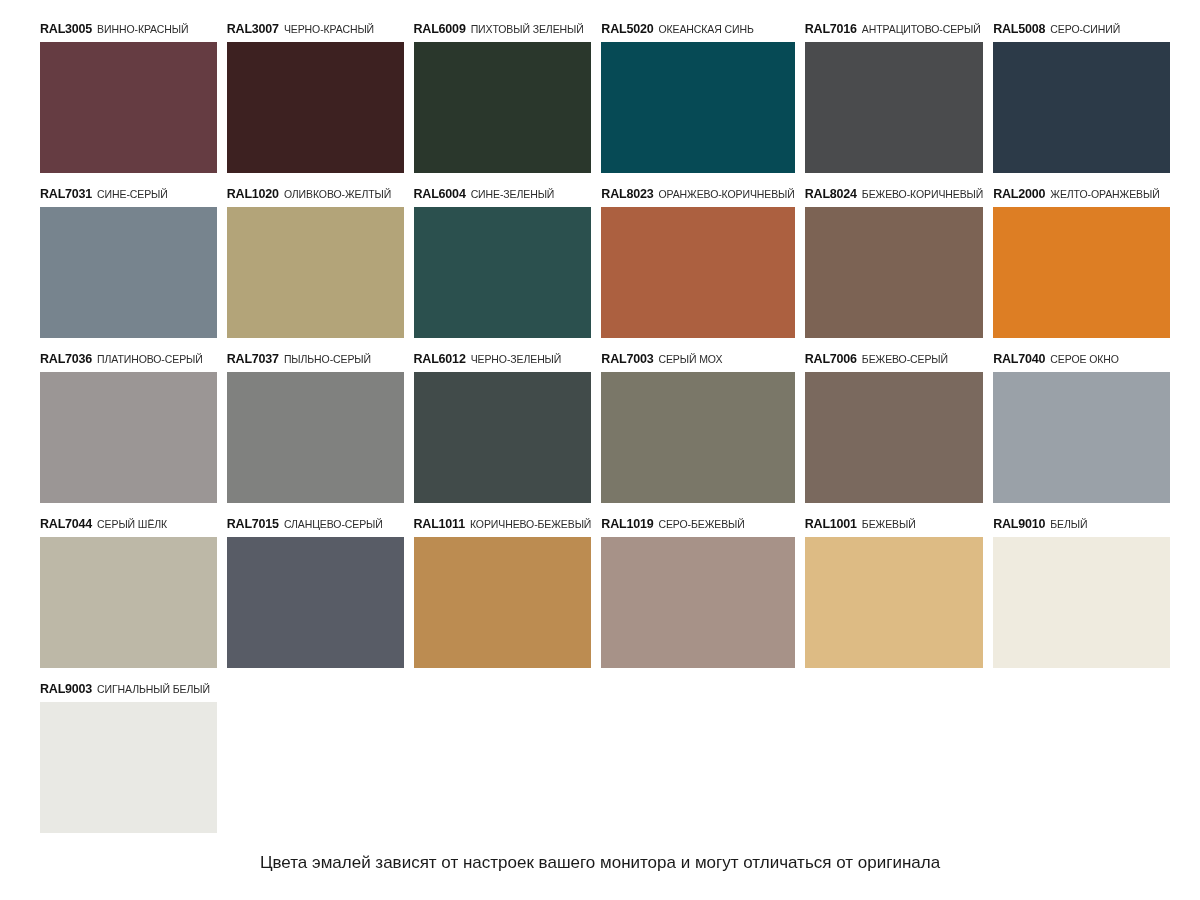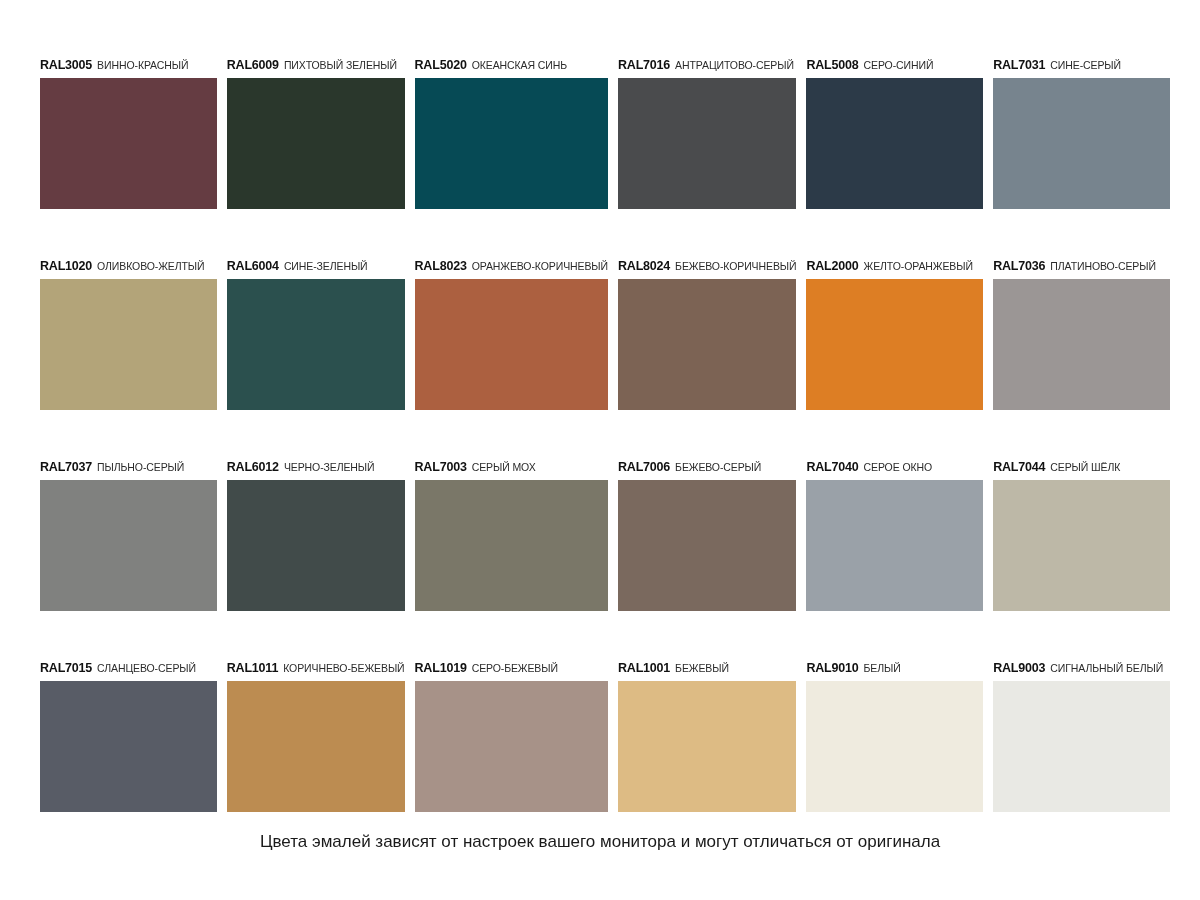--- a/index.html
+++ b/index.html
@@ -49,21 +49,20 @@
     font-size: 12.5px;
     letter-spacing: -0.2px;
     color: #111111;
   }
   .ral-name {
     font-weight: 400;
     font-size: 10.5px;
     letter-spacing: -0.1px;
     color: #2b2b2b;
     text-transform: uppercase;
-    margin-top: 36px;
   }
   .swatch-chip {
     width: 100%;
     height: 131px;
   }
   .footer-note {
     margin-top: 6px;
     text-align: center;
     font-size: 17px;
     color: #1a1a1a;
@@ -79,20 +78,27 @@
   <div class="grid" id="swatch-grid">
       <div class="swatch-cell">
         <div class="swatch-label">
           <span class="ral-code">RAL3005</span>
           <span class="ral-name">винно-красный</span>
         </div>
         <div class="swatch-chip" style="background-color: rgb(101, 60, 66);"></div>
       </div>
       <div class="swatch-cell">
         <div class="swatch-label">
+          <span class="ral-code">RAL3007</span>
+          <span class="ral-name">черно-красный</span>
+        </div>
+        <div class="swatch-chip" style="background-color: rgb(61, 33, 33);"></div>
+      </div>
+      <div class="swatch-cell">
+        <div class="swatch-label">
           <span class="ral-code">RAL6009</span>
           <span class="ral-name">пихтовый зеленый</span>
         </div>
         <div class="swatch-chip" style="background-color: rgb(42, 55, 44);"></div>
       </div>
       <div class="swatch-cell">
         <div class="swatch-label">
           <span class="ral-code">RAL5020</span>
           <span class="ral-name">океанская синь</span>
         </div>

